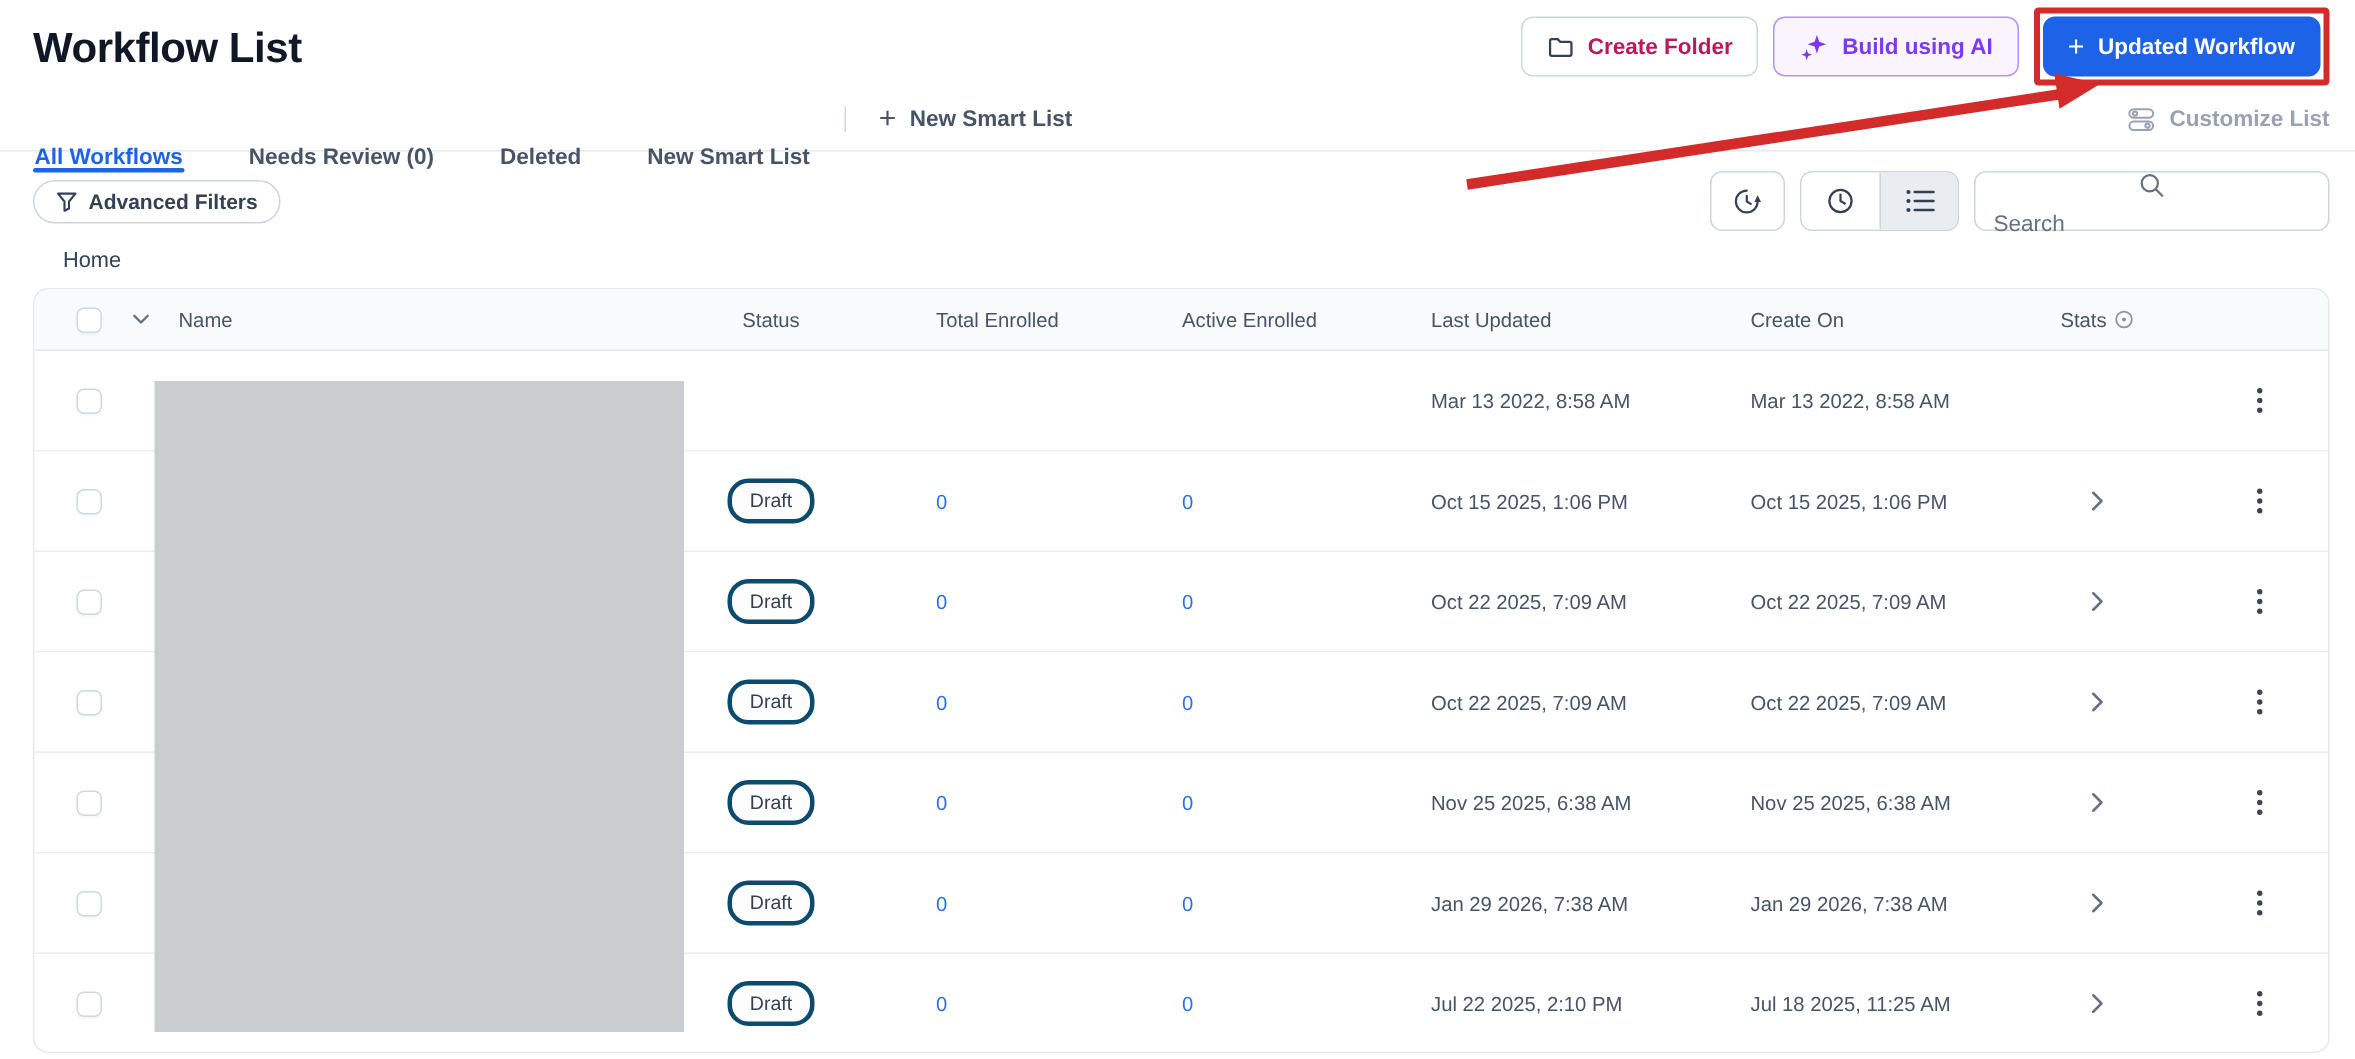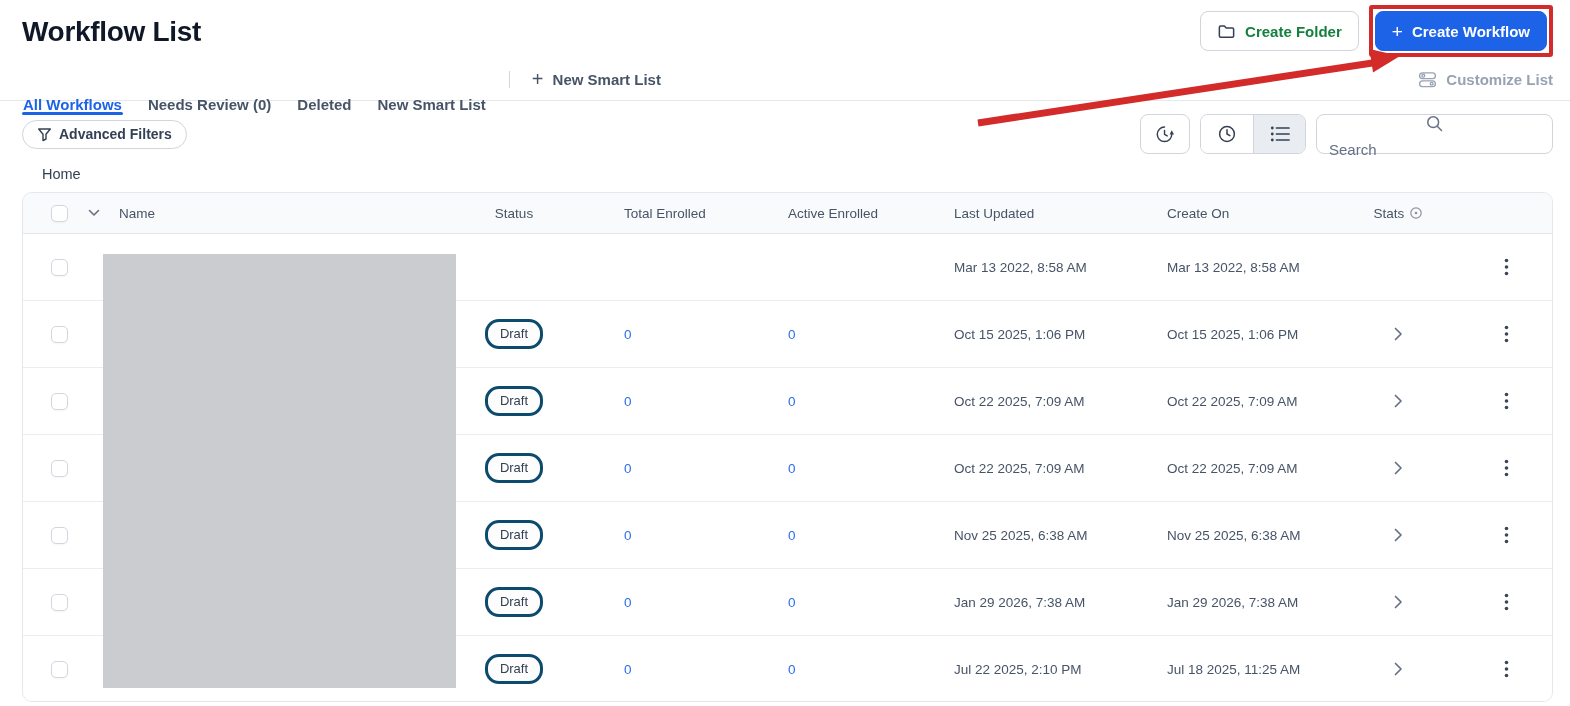--- a/index.html
+++ b/index.html
@@ -4,29 +4,29 @@
 <style>
   * { margin:0; padding:0; box-sizing:border-box; }
   html,body { background:#fff; }
   body { font-family:"Liberation Sans", sans-serif; }
   .page { position:relative; width:1570px; height:706px; background:#fff; overflow:hidden; }
 
   
   .topbar { position:absolute; top:0; left:0; right:0; display:flex; justify-content:space-between; align-items:flex-start; padding:14px 17px 0 22px; }
   .page-title { font-size:28px; font-weight:600; color:#101828; letter-spacing:-.3px; margin-top:2px; }
   .actions { display:flex; gap:10px; align-items:flex-start; margin-top:-3px; }
-  .btn { height:40px; display:inline-flex; align-items:center; gap:9px; padding:0 16px; border:1px solid #d0d5dd; border-radius:8px; background:#fff; font-family:inherit; font-size:15px; font-weight:600; color:#15803d; cursor:pointer; white-space:nowrap; }
+  .btn { height:40px; display:inline-flex; align-items:center; gap:9px; padding:0 16px; border:1px solid #d0d5dd; border-radius:8px; background:#fff; font-family:inherit; font-size:15px; font-weight:600; color:#be185d; cursor:pointer; white-space:nowrap; }
   .btn-ai { background:#f9f4ff; border-color:#b692f6; color:var(--purple); }
   .highlight-box { display:inline-block; border:4px solid var(--red); border-radius:3px; padding:2px; margin-top:-6px; }
   .btn-primary { background:var(--accent); border-color:var(--accent); color:#fff; }
   .plus { font-size:19px; font-weight:400; line-height:1; }
 
   
   .tabbar { position:absolute; top:68px; left:0; right:0; height:33px; display:flex; align-items:stretch; padding:0 17px 0 22px; border-bottom:1px solid #e4e7ec; }
-  .tabs { display:flex; gap:24px;margin-top:36px; }
+  .tabs { display:flex; gap:42px;margin-top:36px; }
   .tab { position:relative; background:none; border:none; font-family:inherit; font-size:15px; font-weight:600; color:#475467; cursor:pointer; display:flex; align-items:center; padding:0 1px 10px; }
   .tab.active { color:var(--accent); }
   .tab.active::after { content:""; position:absolute; left:0; right:0; bottom:-1px; height:3px; border-radius:2px; background:var(--accent); }
   .tab-divider { width:1px; background:#d0d5dd; margin:3px 22px 12px; }
   .new-smart { display:flex; align-items:center; gap:9px; background:none; border:none; font-family:inherit; font-size:15px; font-weight:600; color:#475467; cursor:pointer; padding-bottom:10px; }
   .new-smart .plus { font-size:20px; color:#475467; }
   .flex-spacer { flex:1; }
   .customize { display:flex; align-items:center; gap:9px; background:none; border:none; font-family:inherit; font-size:15px; font-weight:700; color:#98a2b3; cursor:default; padding-bottom:10px; }
 
   
@@ -79,24 +79,33 @@
     <h1 class="page-title">Workflow List</h1>
     <div class="actions">
       <button class="btn">
         <span class="icon">
           <svg width="19" height="19" viewBox="0 0 20 20" fill="none" stroke="#344054" stroke-width="1.6" stroke-linejoin="round">
               <path d="M2.5 5.6c0-.7.6-1.3 1.3-1.3h4l1.9 2h6.5c.7 0 1.3.6 1.3 1.3v7.1c0 .7-.6 1.3-1.3 1.3H3.8c-.7 0-1.3-.6-1.3-1.3V5.6z"></path>
             </svg>
         </span>
         <span>Create Folder</span>
       </button>
+      <button class="btn btn-ai">
+        <span class="icon">
+          <svg width="20" height="20" viewBox="0 0 22 22" fill="#7c3aed">
+              <path d="M13.5 2.5l1.7 5.1 5.1 1.7-5.1 1.7-1.7 5.1-1.7-5.1-5.1-1.7 5.1-1.7 1.7-5.1z"></path>
+              <path d="M6 13l1 3 3 1-3 1-1 3-1-3-3-1 3-1 1-3z"></path>
+            </svg>
+        </span>
+        <span>Build using AI</span>
+      </button>
       <span class="highlight-box">
         <button class="btn btn-primary">
           <span class="plus">+</span>
-          <span>Create Workflow</span>
+          <span>Updated Workflow</span>
         </button>
       </span>
     </div>
   </header>
 
   <nav class="tabbar">
     <div class="tabs" id="tabs">
   <button class="tab active">
           <span class="tab-label">All Workflows</span>
         </button>

